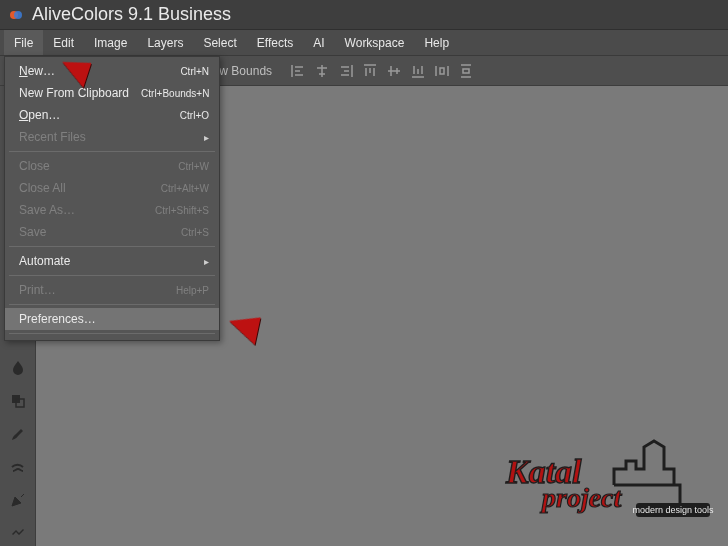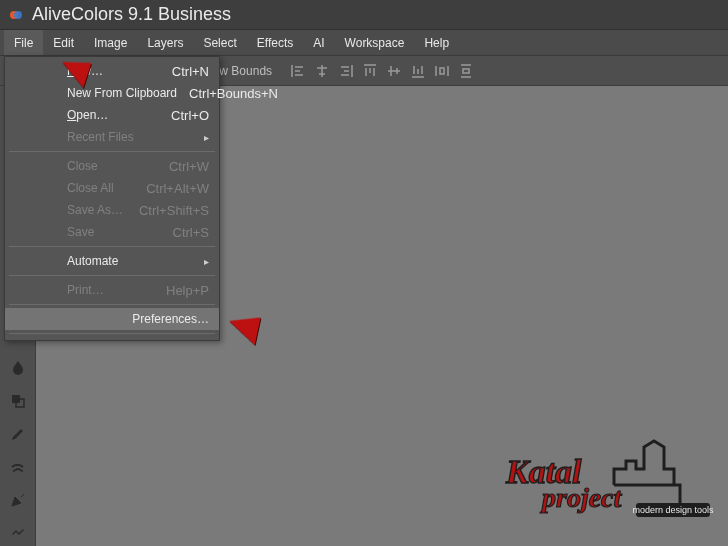--- a/index.html
+++ b/index.html
@@ -37,24 +37,24 @@
 
   
   .dropdown {
     position: absolute; left: 4px; top: 56px; width: 216px;
     background: #555555; border: 1px solid #3a3a3a; box-shadow: 2px 2px 6px rgba(0,0,0,.35);
     z-index: 100;
     padding: 3px 0;
   }
   .dd-row { display: flex; align-items: center; height: 22px; padding: 0 10px 0 14px; color: #eaeaea; cursor: default; justify-content: space-between; }
   .dd-row.disabled { color: #808080; }
-  .dd-row.highlight { background: #747474; justify-content: flex-end; }
+  .dd-row.highlight { background: #747474; }
   .dd-row .underline { text-decoration: underline; }
-  .dd-label { white-space: nowrap; margin-left: 48px; }
-  .dd-shortcut { color: inherit; font-size: 13px; margin-left: 12px; }
+  .dd-label { white-space: nowrap; }
+  .dd-shortcut { color: inherit; font-size: 10px; margin-left: 12px; }
   .dd-sep { height: 1px; margin: 3px 4px; background: #6b6b6b; }
   .dd-arrow { font-size: 10px; color: #cfcfcf; }
 
   
   .arrow { position: absolute; width: 0; height: 0; z-index: 200; }
   .arrow.a1 { left: 60px; top: 58px; border-top: 8px solid transparent; border-bottom: 18px solid transparent; border-right: 28px solid #bd1111; transform: rotate(18deg); filter: drop-shadow(1px 1px 0 #3a0404); }
   .arrow.a2 { left: 228px; top: 314px; border-top: 10px solid transparent; border-bottom: 18px solid transparent; border-right: 30px solid #bd1111; transform: rotate(12deg); filter: drop-shadow(1px 1px 0 #3a0404); }
 
   
   .logo-wrap { position: absolute; right: 14px; bottom: 14px; z-index: 50; }

